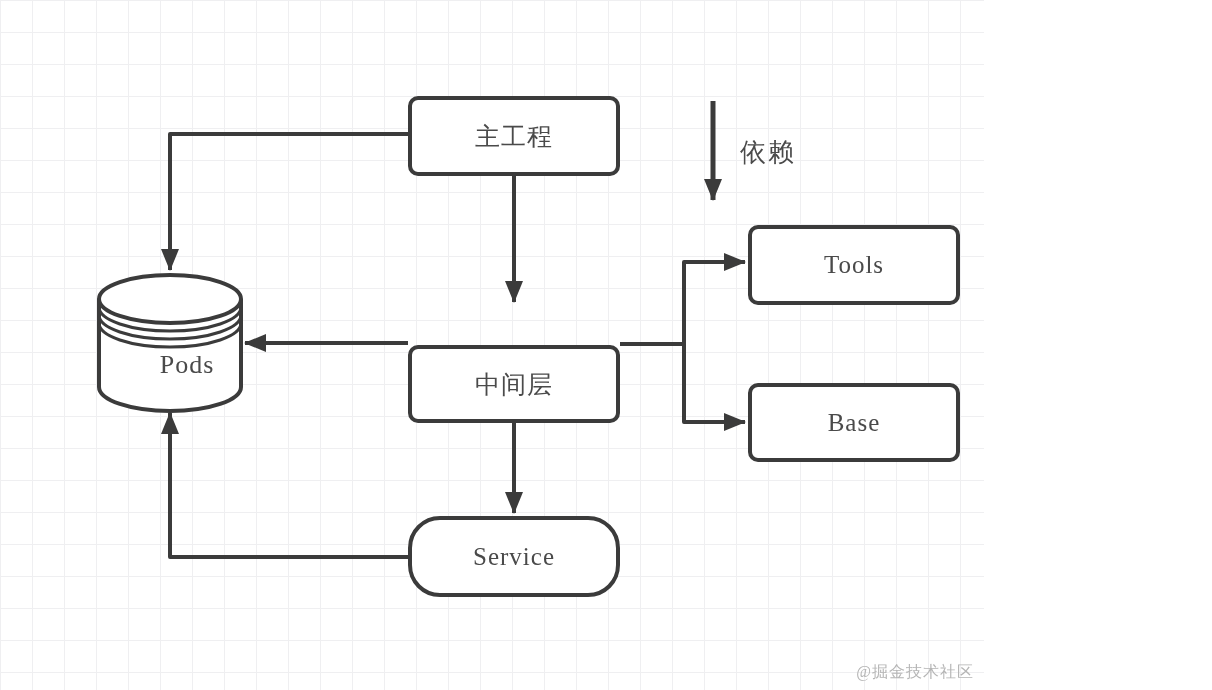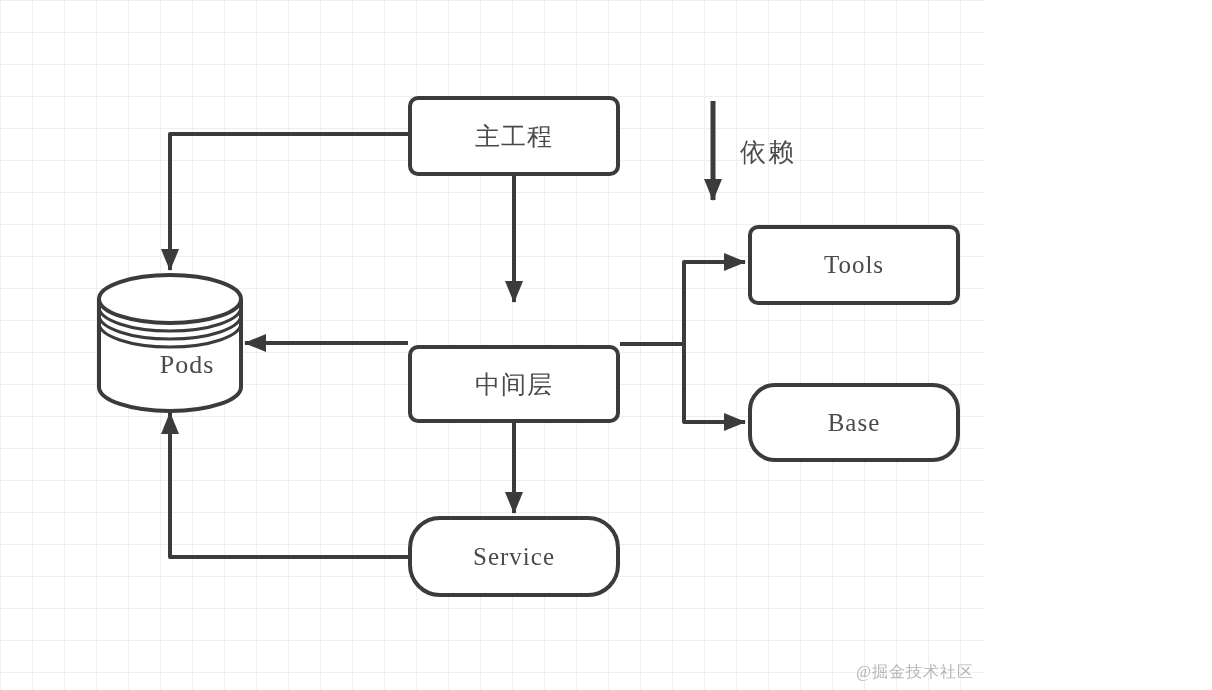--- a/index.html
+++ b/index.html
@@ -35,21 +35,21 @@
     display: flex;
     align-items: center;
     justify-content: center;
     font-size: 25px;
     color: #4a4a4a;
     letter-spacing: 1px;
   }
   .node-main    { left: 408px; top: 96px;  width: 212px; height: 80px; }
   .node-middle  { left: 408px; top: 305px; width: 212px; height: 78px; margin-top: 40px; }
   .node-tools   { left: 748px; top: 225px; width: 212px; height: 80px; }
-  .node-base    { left: 748px; top: 383px; width: 212px; height: 79px; border-radius: 27px; }
+  .node-base    { left: 748px; top: 383px; width: 212px; height: 79px; }
   .node-service { left: 408px; top: 516px; width: 212px; height: 81px; border-radius: 32px; }
   .pods-label {
     position: absolute;
     left: 116px; top: 350px;
     width: 142px;
     text-align: center;
     font-size: 26px;
     color: #4a4a4a;
     letter-spacing: 1px;
   }

